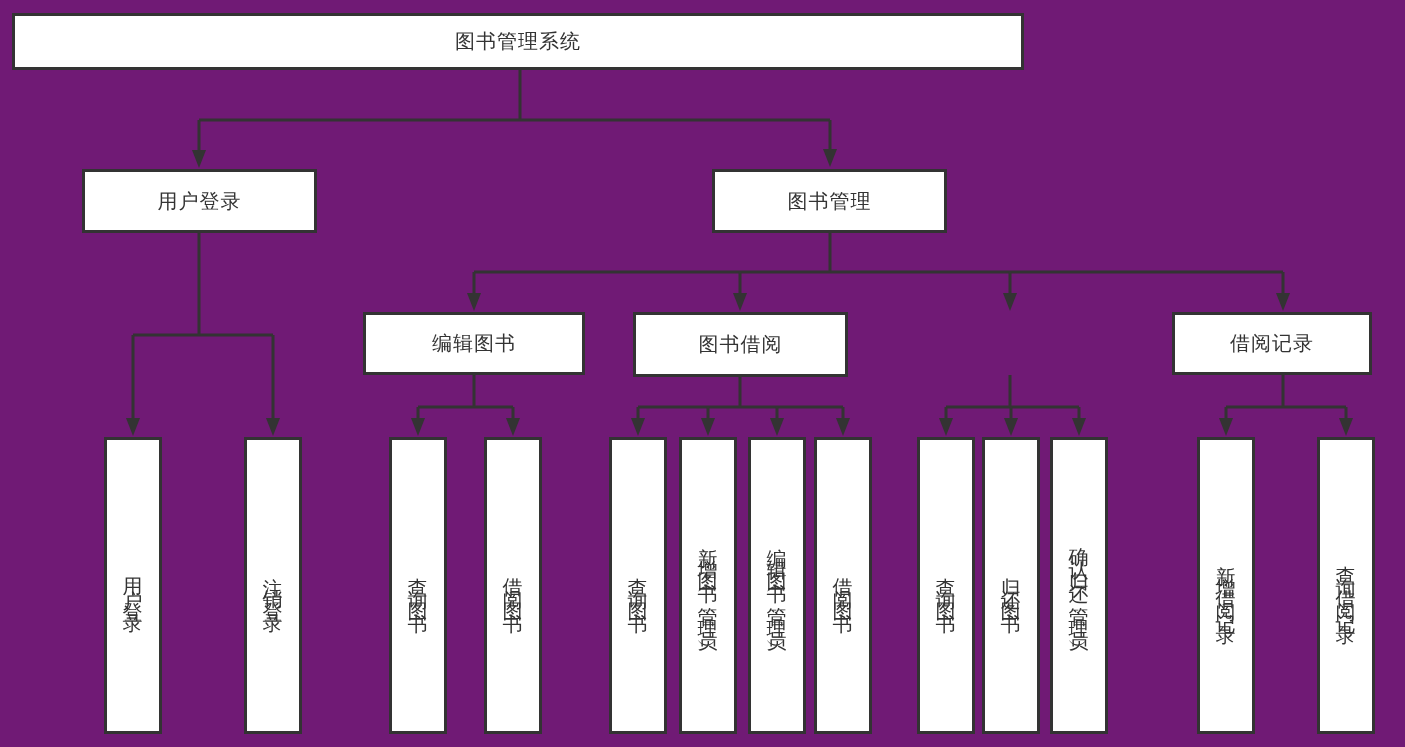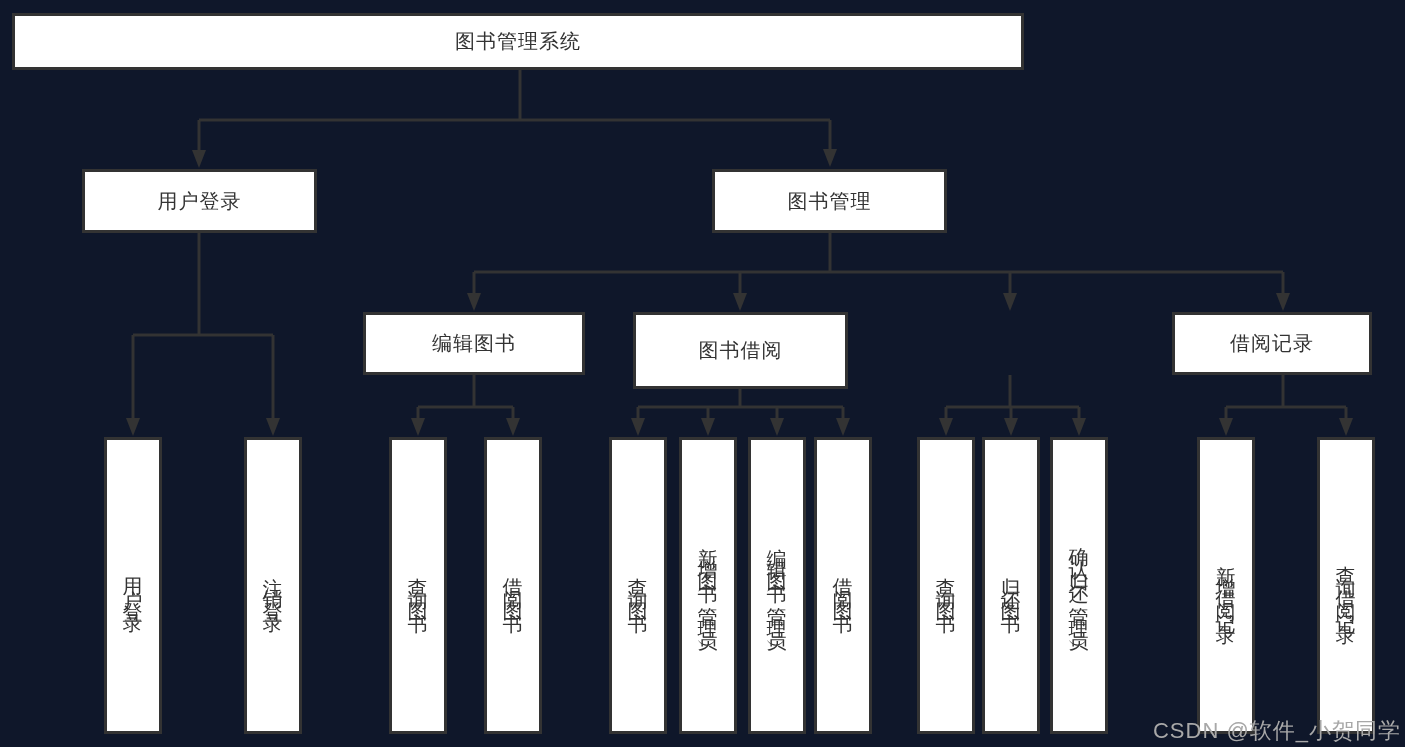--- a/index.html
+++ b/index.html
@@ -1,17 +1,17 @@
 <!DOCTYPE html>
 <html><head>
 <meta charset="utf-8">
 <style>
   html,body { margin:0; padding:0; background:#ffffff; }
   .stage {
-    position:relative; width:1405px; height:747px; background:#0f172a;
+    position:relative; width:1405px; height:747px; background:#701a75;
     overflow:hidden; font-family:"Liberation Sans", sans-serif; color:#333333;
   }
   svg.connectors { position:absolute; left:0; top:0; width:1405px; height:747px; z-index:0; }
   .box {
     position:absolute; background:#ffffff; border:3px solid #333333;
     box-sizing:border-box; display:flex; align-items:center; justify-content:center;
     z-index:1;
   }
   .hbox { font-size:20px; letter-spacing:1px; }
   .vbox span {
@@ -78,21 +78,21 @@
   <div class="box hbox" style="left:82px; top:169px; width:235px; height:64px;">
     <span>用户登录</span>
   </div>
   <div class="box hbox" style="left:712px; top:169px; width:235px; height:64px;">
     <span>图书管理</span>
   </div>
 
   <div class="box hbox" style="left:363px; top:312px; width:222px; height:63px;">
     <span>编辑图书</span>
   </div>
-  <div class="box hbox" style="left:633px; top:312px; width:215px; height:77px;">
+  <div class="box hbox" style="left:633px; top:312px; width:215px; height:65px;">
     <span>图书借阅</span>
   </div>
   <div class="box hbox" style="left:1172px; top:312px; width:200px; height:63px;">
     <span>借阅记录</span>
   </div>
 
   <div class="box vbox" style="left:104px; top:437px; width:58px; height:297px;">
     <span>用户登录</span>
   </div>
   <div class="box vbox" style="left:244px; top:437px; width:58px; height:297px;">
@@ -129,15 +129,14 @@
     <span>确认归还（管理员）</span>
   </div>
 
   <div class="box vbox" style="left:1197px; top:437px; width:58px; height:297px;">
     <span>新增借阅记录</span>
   </div>
   <div class="box vbox" style="left:1317px; top:437px; width:58px; height:297px;">
     <span>查询借阅记录</span>
   </div>
 
-  <div class="watermark">CSDN @软件_小贺同学</div>
 
 </div>
 
 </body></html>

